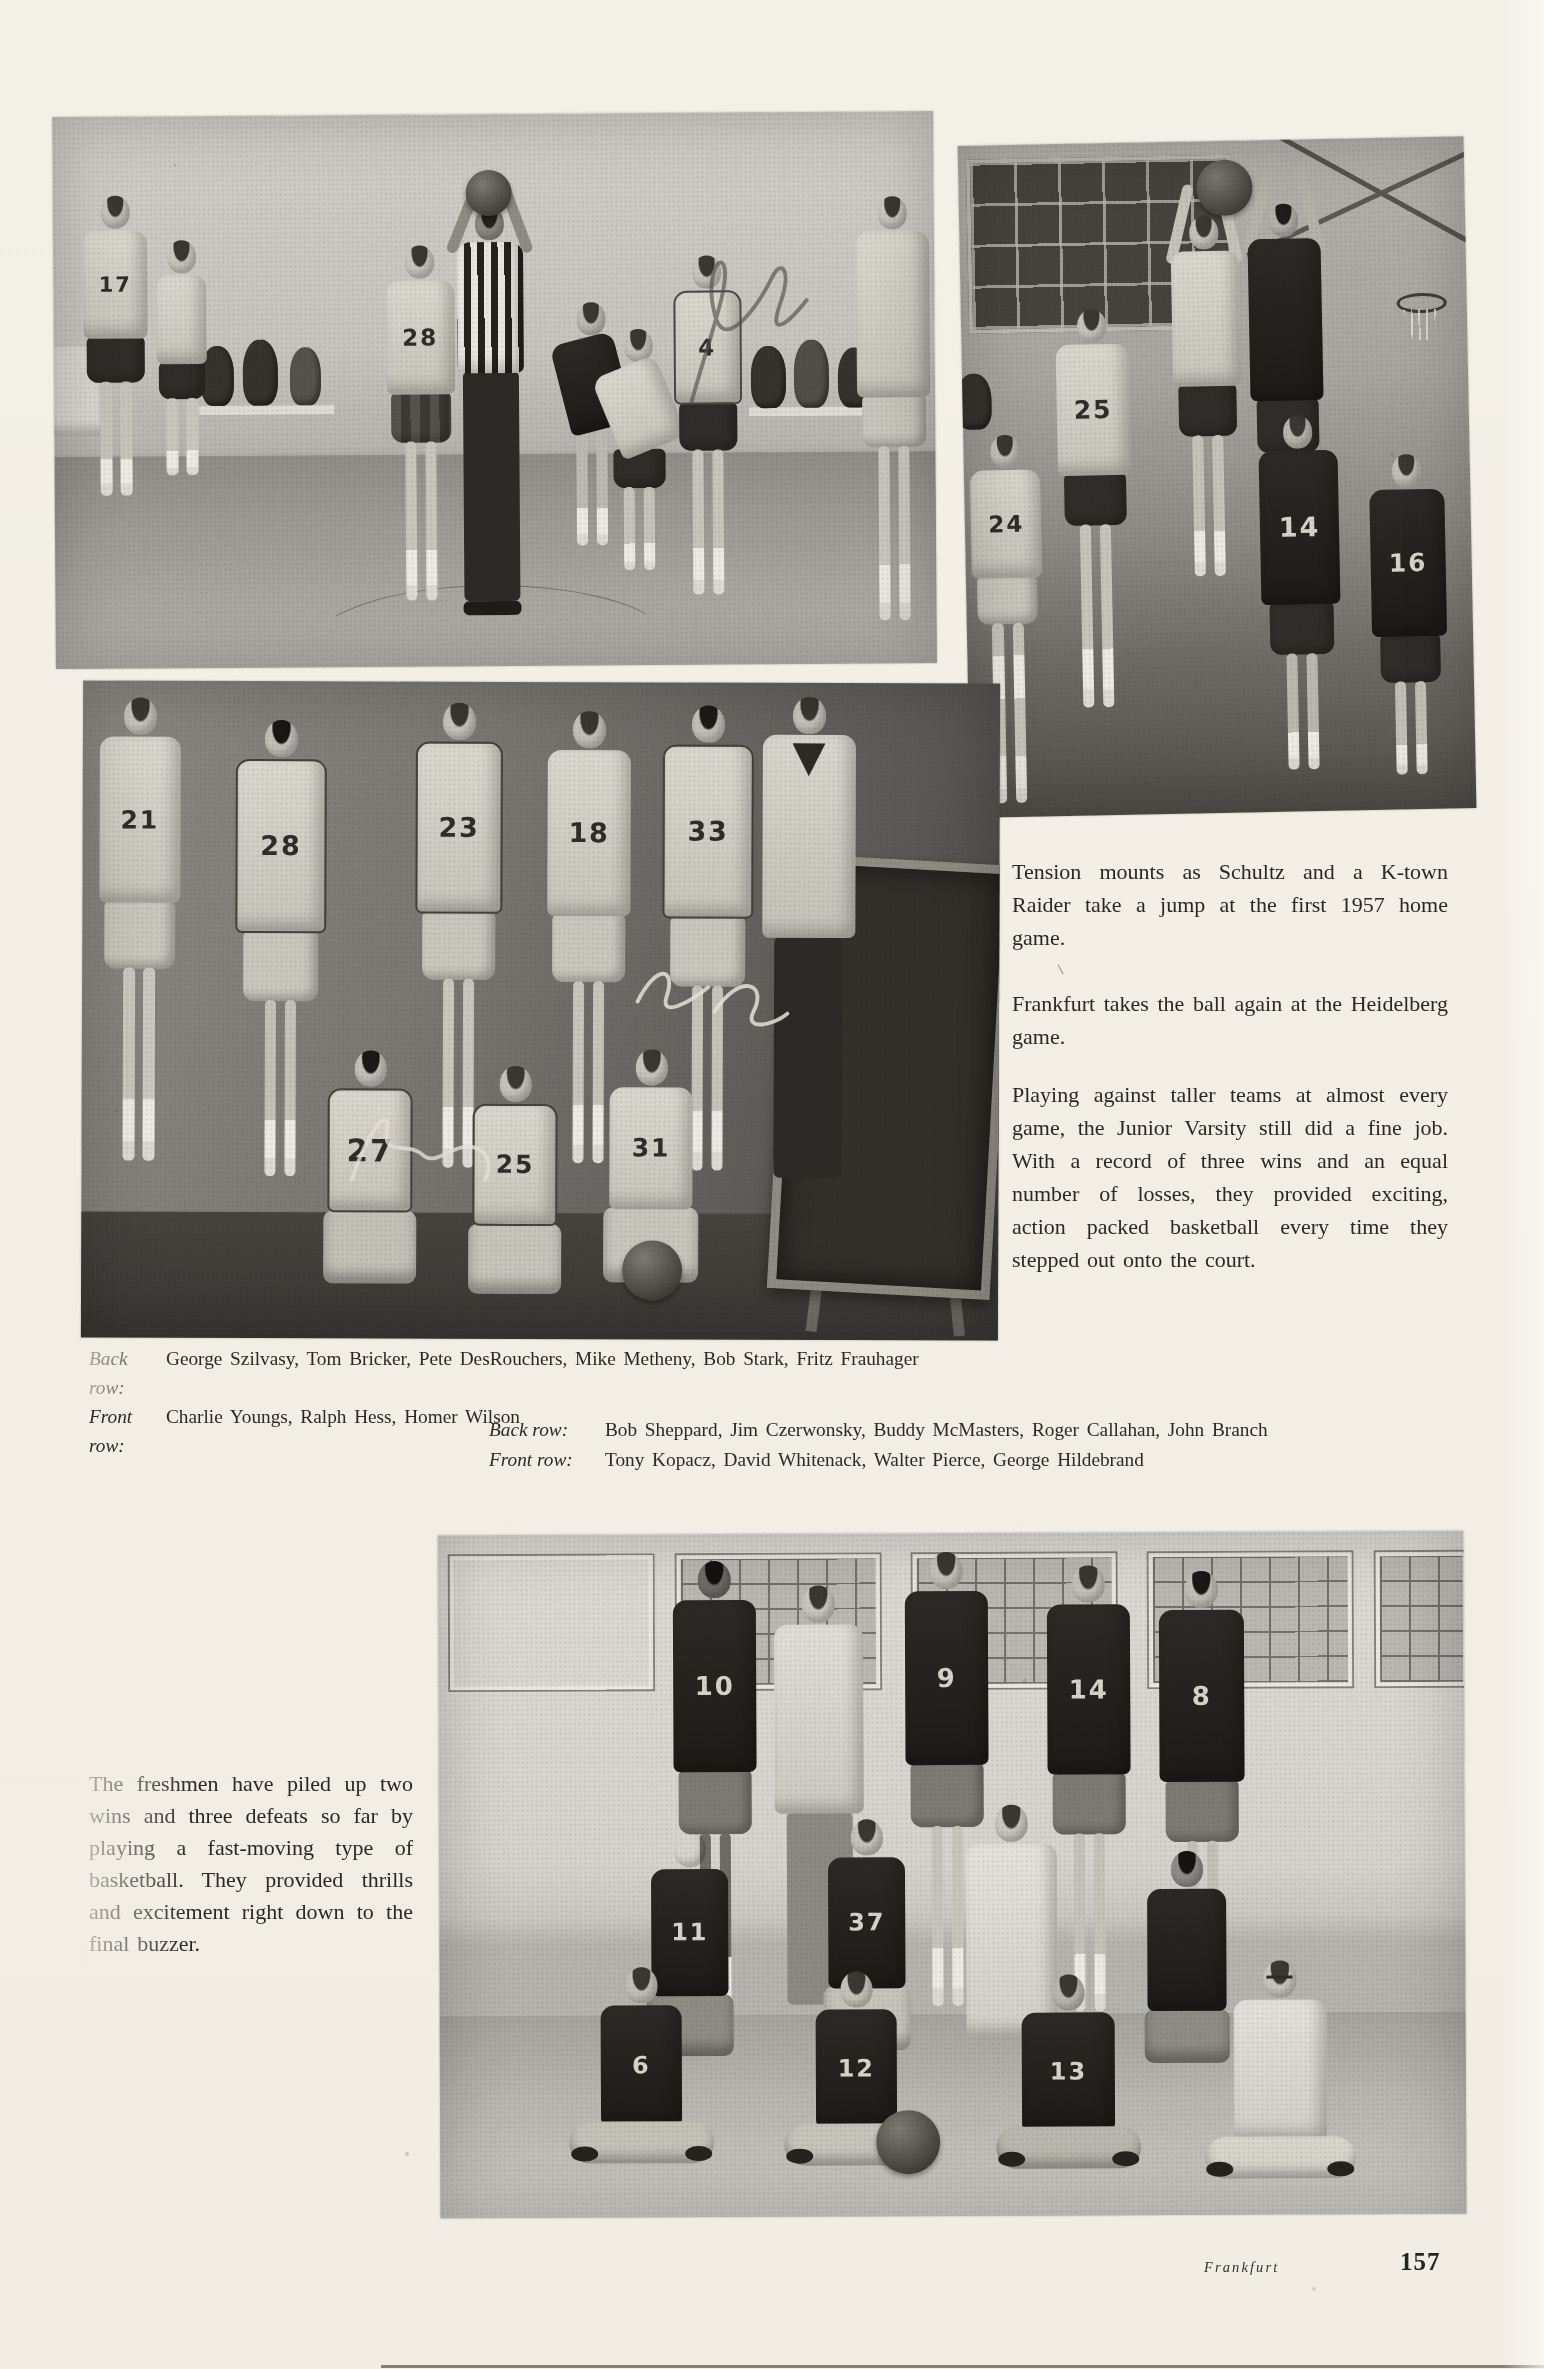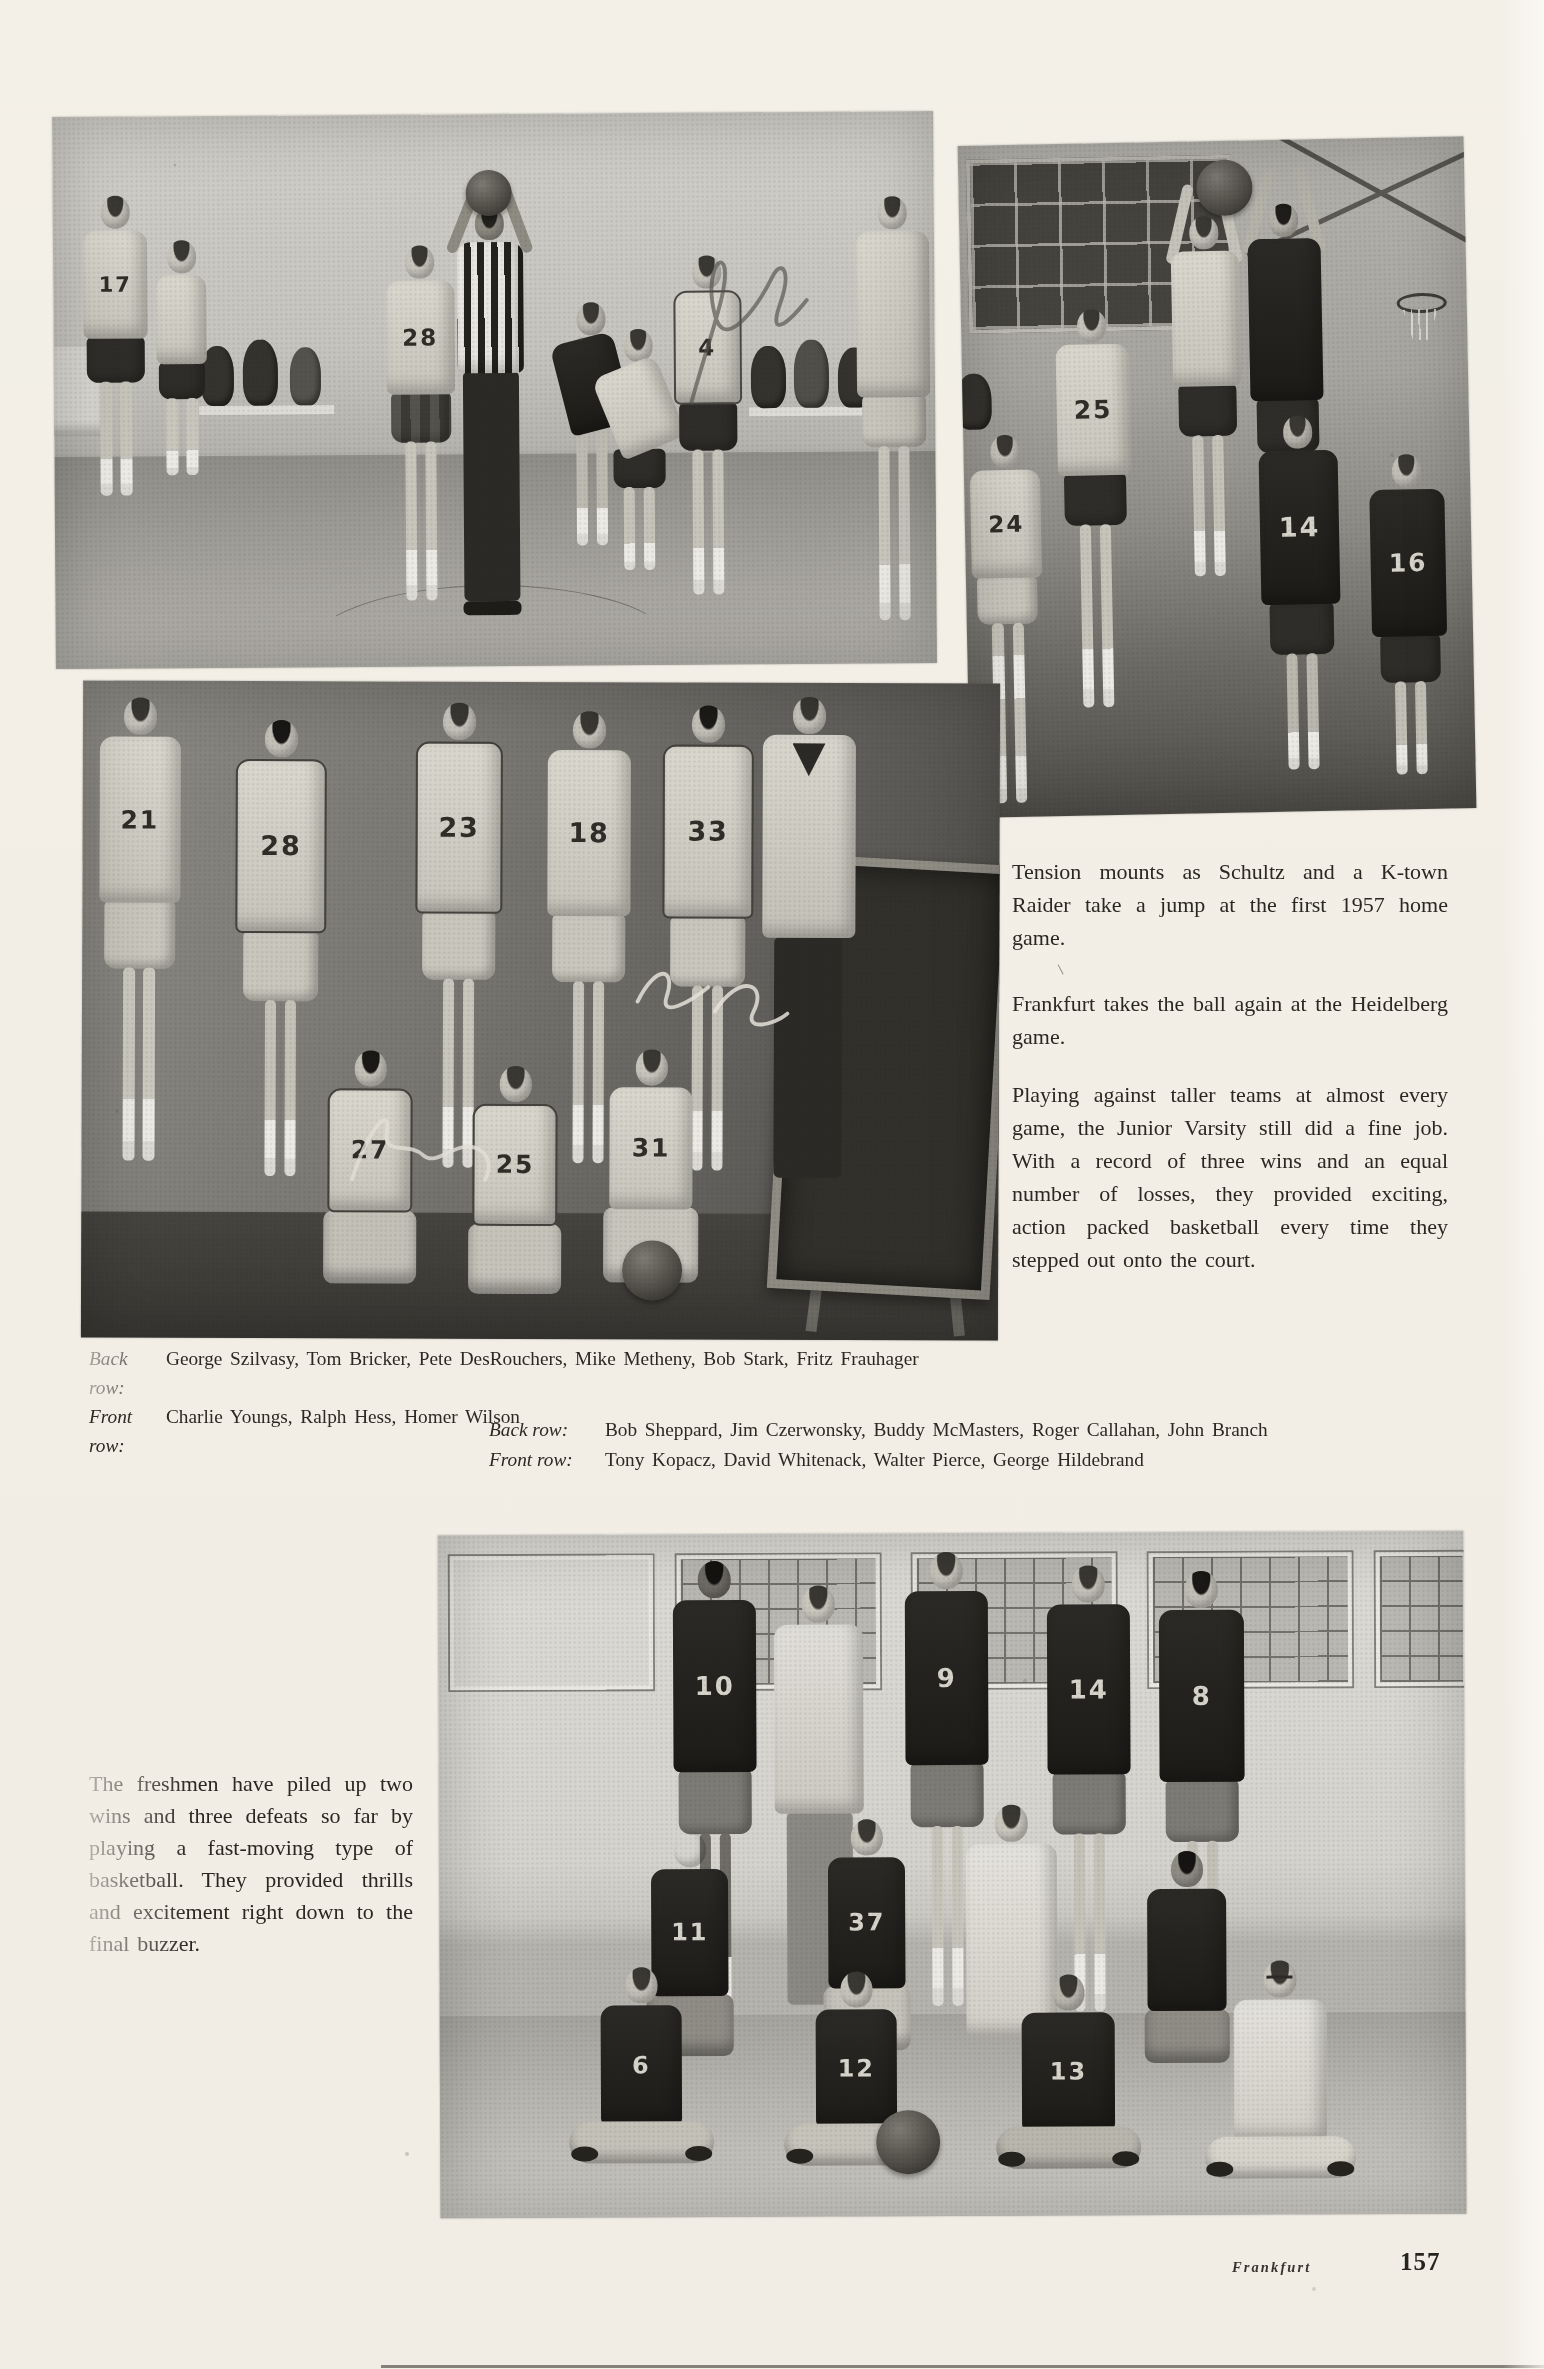--- a/index.html
+++ b/index.html
@@ -308,21 +308,21 @@
       <div class="head" style="width:33px;height:37px;"></div>
       <div class="jersey" style="width:93px;height:203px;background:linear-gradient(180deg,#d9d6ce,#c3c0b8);">
         <div style="width:33px;height:33px;background:#2c2a26;clip-path:polygon(0 0,100% 0,50% 100%);margin-top:-154px;"></div>
       </div>
       <div class="pants" style="width:68px;height:241px;"></div>
     </div>
 
     <div class="fig" style="left:243px;top:369px;width:91px;height:270px;--skin:#c3c0b8;--hair:#1a1916;z-index:6;">
       <div class="head" style="width:32px;height:36px;"></div>
       <div class="jersey jL" style="width:81px;height:120px;border:2.9px solid #44423d;">
-        <span class="num" style="font-size:25px;">27</span>
+        <span class="num" style="font-size:31px;">27</span>
       </div>
       <div class="kneel" style="width:93px;height:73px;"></div>
     </div>
     <div class="fig" style="left:388px;top:384px;width:91px;height:261px;--skin:#c6c3bb;z-index:6;">
       <div class="head" style="width:32px;height:36px;"></div>
       <div class="jersey jL" style="width:81px;height:118px;border:2.9px solid #44423d;">
         <span class="num" style="font-size:25px;">25</span>
       </div>
       <div class="kneel" style="width:93px;height:70px;"></div>
     </div>
@@ -493,20 +493,20 @@
       </div>
       <div class="jersey" style="width:93px;height:141px;background:linear-gradient(180deg,#e3e1db,#d1cec6);"></div>
       <div class="crossed" style="width:151px;background:#d8d5cd;">
         <span class="shoe" style="left:1.9px;"></span>
         <span class="shoe" style="right:1.9px;"></span>
       </div>
     </div>
     <div class="ball" style="left:436px;top:577px;width:64px;height:64px;z-index:7;"></div>
   </div>
 
-  <div class="footer-label" style="left:1232px;top:2259px;font-weight:bold;">Frankfurt</div>
+  <div class="footer-label" style="left:1204px;top:2259px;">Frankfurt</div>
   <div class="footer-num" style="left:1372px;top:2248px;">157</div>
 
   <div class="speck" style="left:174px;top:164px;"></div>
   <div class="scanline" style="left:381px;top:2365px;width:1163px;height:2.9px;"></div>
   <div style="position:absolute;right:0;top:0;width:42px;height:100%;background:linear-gradient(90deg,rgba(255,255,255,0),rgba(252,250,246,.8));"></div>
 </div>
 
 
 </body></html>

